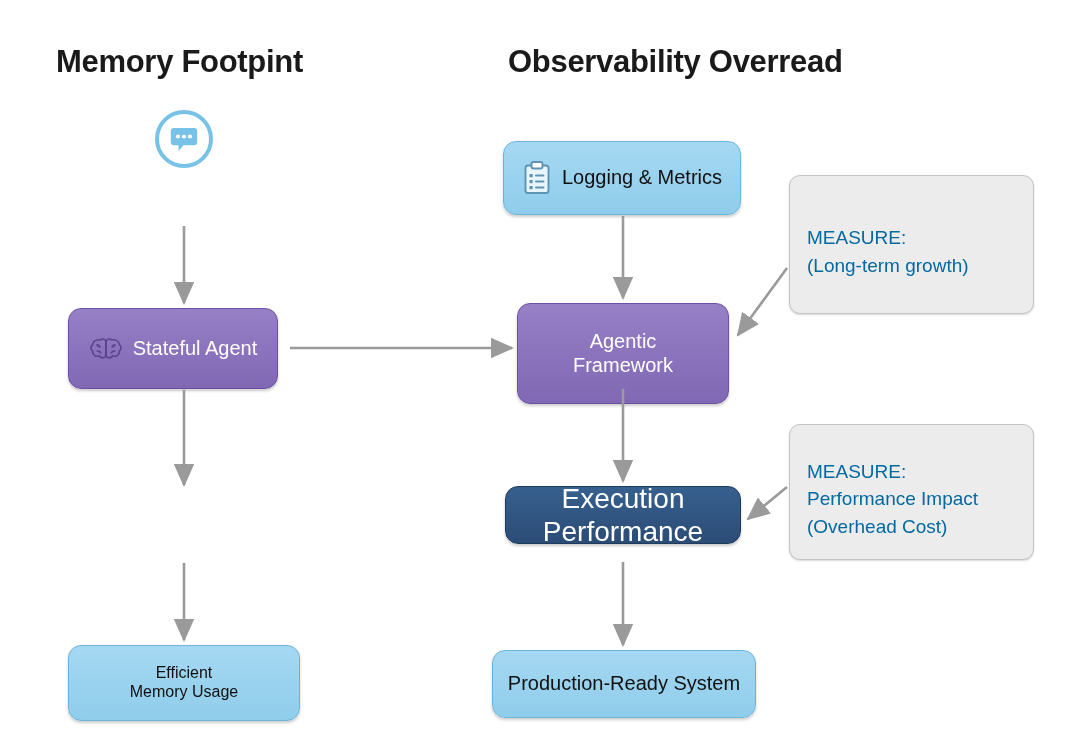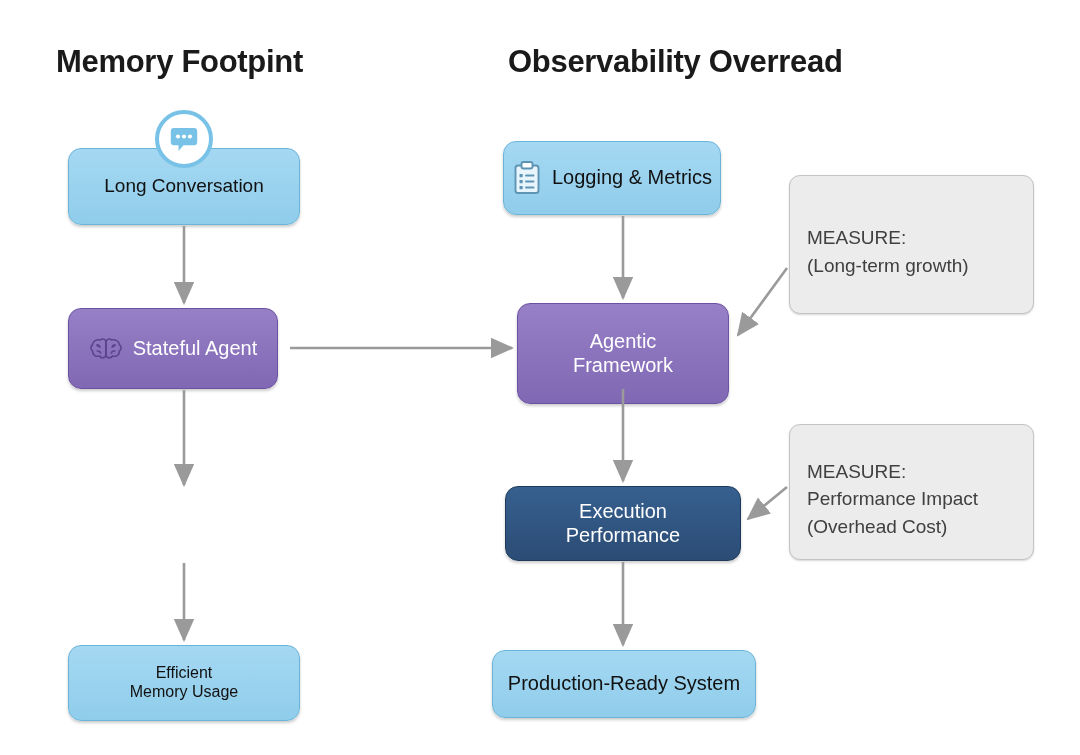--- a/index.html
+++ b/index.html
@@ -57,36 +57,36 @@
     color: #ffffff;
   }
   .node.navy {
     background: linear-gradient(180deg, #37608f 0%, #2b4c75 100%);
     border: 1.5px solid #1e3a5c;
     color: #ffffff;
   }
   .node.note {
     background: #ececec;
     border: 1.5px solid #c4c4c4;
-    color: #404040;
+    color: #0369a1;
     justify-content: flex-start;
     text-align: left;
     border-radius: 11px;
     box-shadow: 0 1px 2px rgba(0,0,0,0.16);
   }
 
   
   #node-long-conversation { left: 68px;  top: 148px; width: 232px; height: 77px;  font-size: 19px; }
   #node-stateful-agent    { left: 68px;  top: 308px; width: 210px; height: 81px;  font-size: 20px; }
   #node-memory-consumption{ left: 64px;  top: 490px; width: 238px; height: 72px;  font-size: 19px; font-weight: 600; }
   #node-efficient-memory  { left: 68px;  top: 645px; width: 232px; height: 76px;  font-size: 16px; }
 
-  #node-logging-metrics   { left: 503px; top: 141px; width: 218px; height: 74px;  font-size: 20px; }
+  #node-logging-metrics   { left: 503px; top: 141px; width: 238px; height: 74px;  font-size: 20px; }
   #node-agentic-framework { left: 517px; top: 303px; width: 212px; height: 101px;  font-size: 20px; }
-  #node-execution-perf    { left: 505px; top: 486px; width: 236px; height: 75px;  font-size: 20px; text-align: center; }
+  #node-execution-perf    { left: 505px; top: 486px; width: 236px; height: 58px;  font-size: 28px; text-align: center; }
   #node-production-ready  { left: 492px; top: 650px; width: 264px; height: 68px;  font-size: 20px; }
 
   #note-memory-footprint  { left: 789px; top: 175px; width: 245px; height: 139px; font-size: 19px; padding: 14px 0 0 17px; }
   #note-performance-impact{ left: 789px; top: 424px; width: 245px; height: 136px; font-size: 19px; padding: 14px 0 0 17px; }
   .note .label { line-height: 1.43; }
 
   
   .node.with-icon { justify-content: center; }
   .node.with-icon .icon-slot {
     flex: 0 0 auto;
@@ -160,23 +160,20 @@
   <div id="badge-chat">
     <svg width="34" height="34" viewBox="0 0 34 34">
       <path d="M7 6 H27 A3.2 3.2 0 0 1 30.2 9.2 V20 A3.2 3.2 0 0 1 27 23.2
                H16.5 L11.5 29 V23.2 H7 A3.2 3.2 0 0 1 3.8 20 V9.2 A3.2 3.2 0 0 1 7 6 Z" fill="#77c2e6"></path>
       <circle cx="11" cy="14.5" r="2.1" fill="#ffffff"></circle>
       <circle cx="17" cy="14.5" r="2.1" fill="#ffffff"></circle>
       <circle cx="23" cy="14.5" r="2.1" fill="#ffffff"></circle>
     </svg>
   </div>
 
-  <div class="node blue" id="node-long-conversation">
-    <span class="label">Long Conversation</span>
-  </div>
 
   <div class="node purple with-icon" id="node-stateful-agent">
     <span class="icon-slot">
       <svg width="34" height="28" viewBox="0 0 40 32">
         <g fill="none" stroke="#5d4490" stroke-width="1.9">
           <path d="M13.5 5.5 C9 4.2 4.5 6.8 4.2 11 C1.6 12.6 1.6 16.6 4.2 18.3
                    C3.9 22.6 8 25.6 12.3 24.2 C14.2 27.2 18.6 27.2 19.8 23.8
                    L19.8 6.8 C18.4 3.6 14.9 3.6 13.5 5.5 Z"></path>
           <path d="M26.5 5.5 C31 4.2 35.5 6.8 35.8 11 C38.4 12.6 38.4 16.6 35.8 18.3
                    C36.1 22.6 32 25.6 27.7 24.2 C25.8 27.2 21.4 27.2 20.2 23.8

